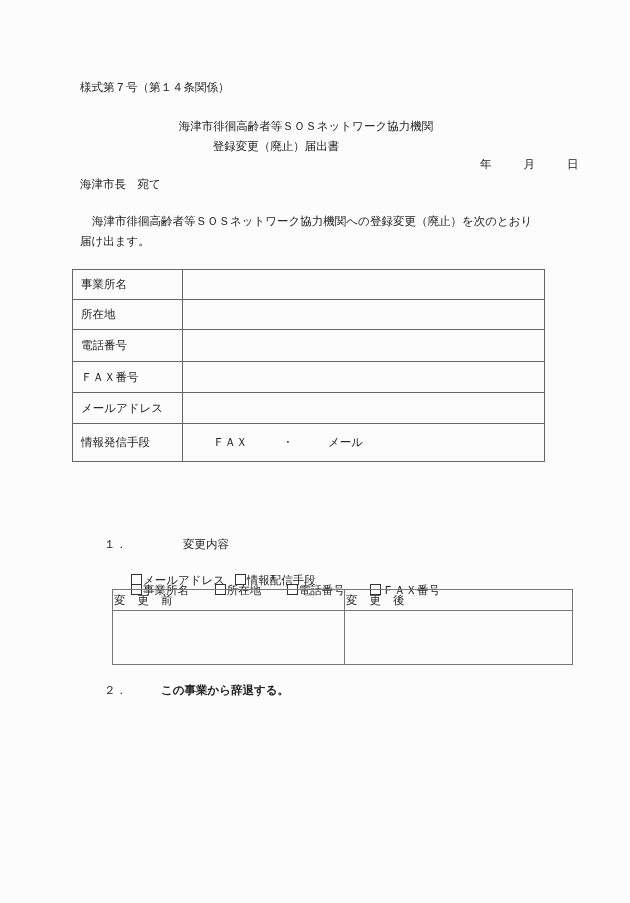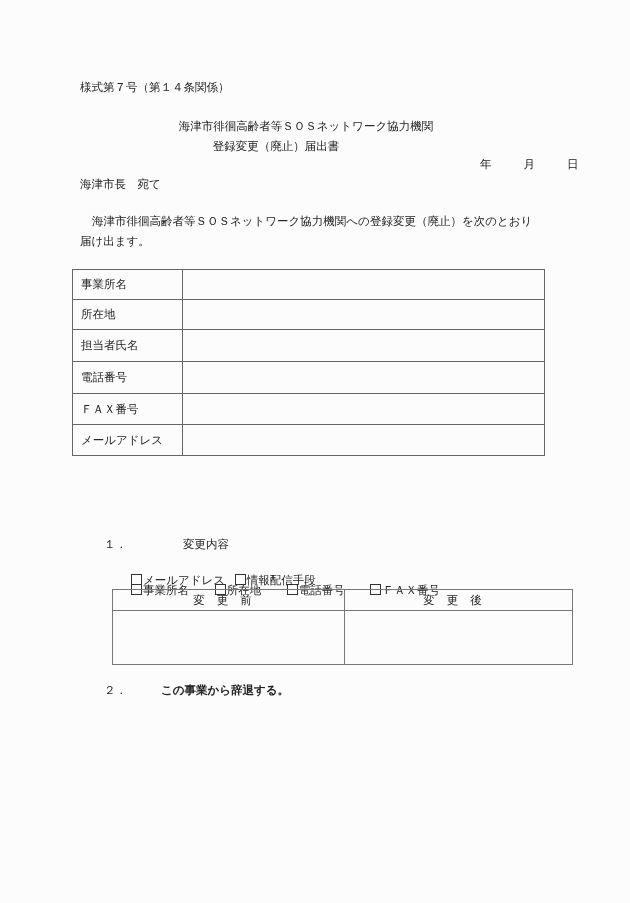--- a/index.html
+++ b/index.html
@@ -29,21 +29,21 @@
   .sec1-title { left:143px; top:537px;margin-left:40px; }
   .chk-row1 { left:131px; top:583px; }
   .chk-row2 { left:131px; top:573px; }
   .chk { display:inline-block; margin-right:22px; }
   .chk-row2 .chk { margin-right:6px; }
   .box { display:inline-block; width:9px; height:9px; border:1px solid #333; margin-right:1px; vertical-align:-1px; }
 
   table.change {
     position:absolute; left:112px; top:589px; width:461px; border-collapse:collapse;
   }
-  table.change td { border:1px solid #777; font-size:11.5px; text-align:center; letter-spacing:12px; }
+  table.change td { border:1px solid #777; font-size:11.5px; letter-spacing:12px; }
   table.change tr.head td { height:18px; }
   table.change tr.body td { height:51px; }
 
   .sec2-num { left:104px; top:683px; }
   .sec2-text { left:161px; top:683px;font-weight:bold; }
 </style>
 </head>
 <body>
 
 <div class="abs form-no">様式第７号（第１４条関係）</div>
@@ -63,34 +63,34 @@
   <tbody>
       <tr style="height:30px">
     <td class="label">事業所名</td>
     <td></td>
   </tr>
   <tr style="height:30px">
     <td class="label">所在地</td>
     <td></td>
   </tr>
   <tr style="height:32px">
-    <td class="label">担当者氏名</td>
-    <td></td>
-  </tr>
-  <tr style="height:32px">
     <td class="label">電話番号</td>
     <td></td>
   </tr>
   <tr style="height:31px">
     <td class="label">ＦＡＸ番号</td>
     <td></td>
   </tr>
   <tr style="height:31px">
     <td class="label">メールアドレス</td>
     <td></td>
+  </tr>
+  <tr style="height:38px">
+    <td class="label">情報発信手段</td>
+    <td><span class="opt-text">ＦＡＸ　　　・　　　メール</span></td>
   </tr>
 </tbody>
   </table>
 
 <div class="abs sec1-num">１．</div>
 <div class="abs sec1-title">変更内容</div>
 
 <div class="abs chk-row1">
   <span class="chk"><span class="box"></span><span>事業所名</span></span>
   <span class="chk"><span class="box"></span><span>所在地</span></span>

